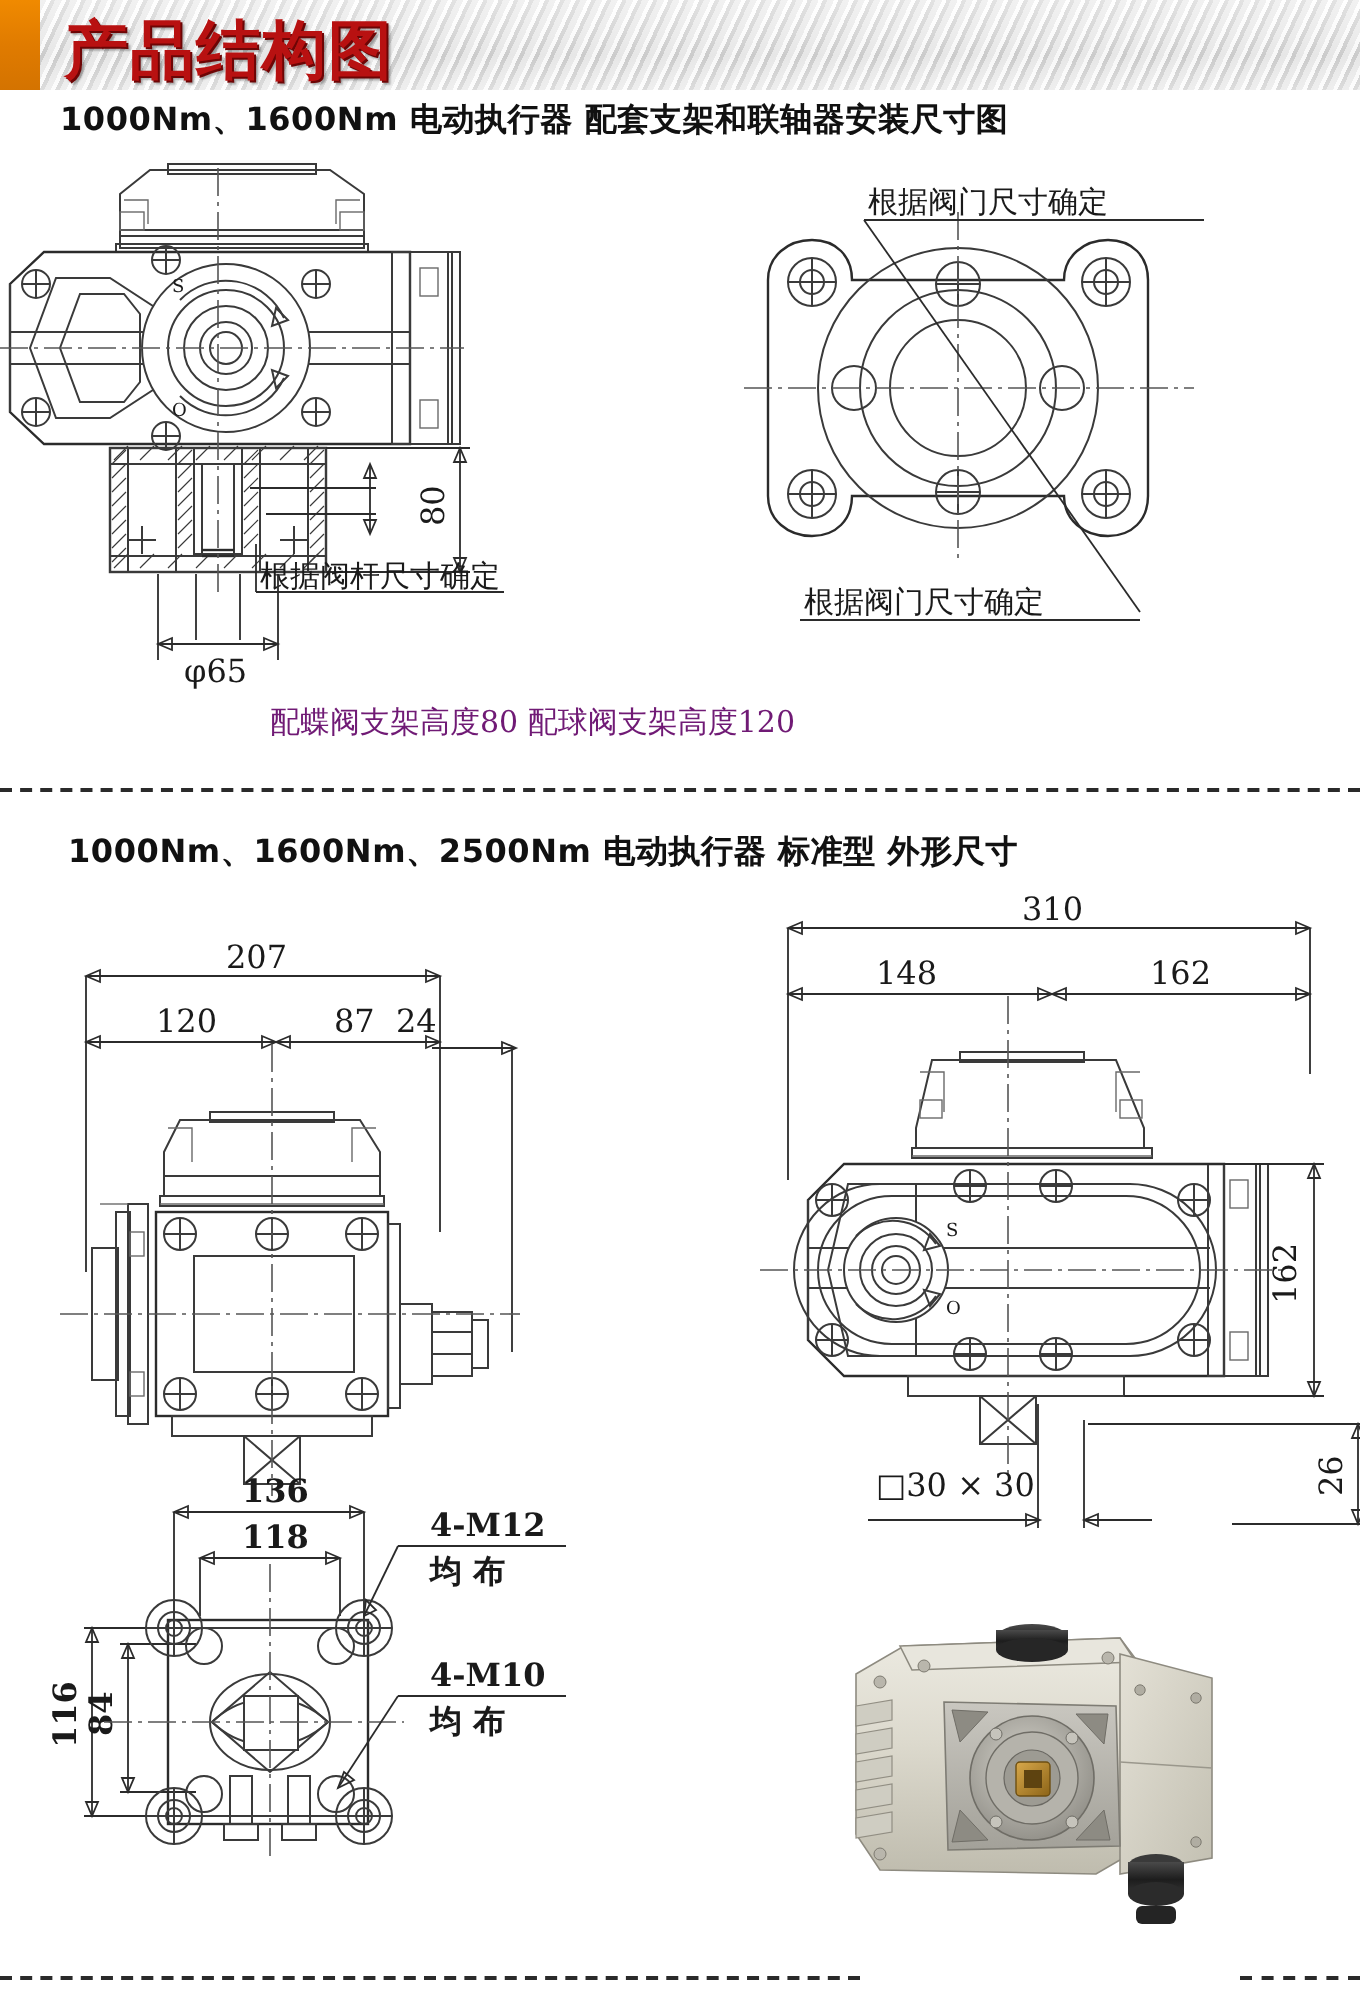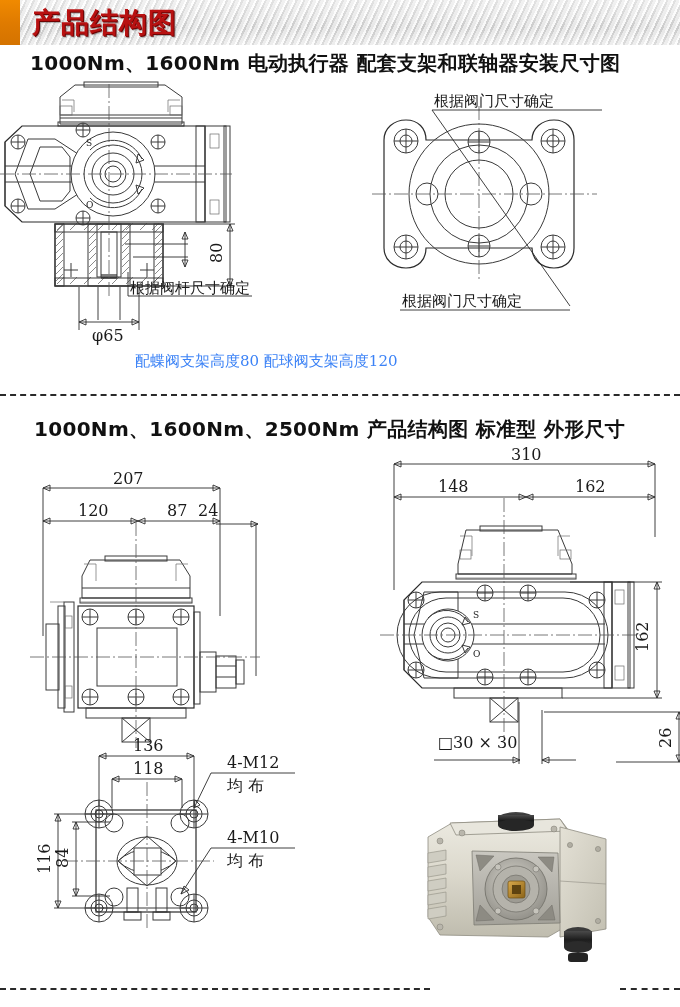--- a/index.html
+++ b/index.html
@@ -18,44 +18,44 @@
         rgba(205,205,205,.55) 2px, rgba(205,205,205,.55) 4px,
         rgba(238,238,238,.8) 4px, rgba(238,238,238,.8) 7px),
       linear-gradient(180deg,#fdfdfd 0%,#e2e2e2 38%,#c9c9c9 62%,#efefef 100%);
   }
   #banner-accent{
     position:absolute;left:0;top:0;width:20px;height:45px;
     background:linear-gradient(180deg,#f08a00 0%,#e07b00 50%,#d47300 100%);
   }
   #banner-title{
     position:absolute;left:32px;top:4px;
-    font-size:28px;font-weight:bold;letter-spacing:1px;
+    font-size:32px;font-weight:bold;letter-spacing:1px;
     color:#b81111;
     text-shadow:1px 1px 0 #6d0505, 2px 2px 1px rgba(0,0,0,.28);
     font-family:"DejaVu Sans","Liberation Sans",sans-serif;
   }
   
   .sec-head{
-    position:absolute;font-size:20px;font-weight:bold;color:#111;
+    position:absolute;font-size:16px;font-weight:bold;color:#111;
     white-space:nowrap;letter-spacing:.3px;
     font-family:"DejaVu Sans","Liberation Sans",sans-serif;
   }
   #sec1-head{left:30px;top:50px;}
   #sec2-head{left:34px;top:416px;}
   
   .hr-dash{
     position:absolute;left:0;width:680px;height:0;
     border-top:2px dashed #2a2a2a;
   }
   #divider1{top:394px;}
   #divider2{top:988px;width:430px;}
   #divider2b{top:988px;left:620px;width:60px;}
   
   #sec1-caption{
-    position:absolute;left:135px;top:352px;font-size:15px;color:#3b82f6;
+    position:absolute;left:135px;top:352px;font-size:15px;color:#701a75;
     white-space:nowrap;
     font-family:"DejaVu Serif","Liberation Serif",serif;
   }
   
   .dwg{position:absolute;text-align:center;}
   svg{display:block;overflow:visible;}
   .ln{fill:none;stroke:#3a3a3a;stroke-width:1;}
   .ln-b{fill:none;stroke:#2b2b2b;stroke-width:1.2;}
   .ln-t{fill:none;stroke:#6a6a6a;stroke-width:.7;}
   .dim{fill:none;stroke:#2b2b2b;stroke-width:.9;}
@@ -252,21 +252,21 @@
 
   <path class="dim" d="M28,222 L198,222"></path>
   <text class="cntxt" x="30" y="218">根据阀门尺寸确定</text>
 </svg>
 </div>
 
 <div id="sec1-caption">配蝶阀支架高度80  配球阀支架高度120</div>
 
 <div class="hr-dash" id="divider1"></div>
 
-<div class="sec-head" id="sec2-head">1000Nm、1600Nm、2500Nm  产品结构图  标准型  外形尺寸</div>
+<div class="sec-head" id="sec2-head">1000Nm、1600Nm、2500Nm  电动执行器  标准型  外形尺寸</div>
 
 <div class="dwg" id="dwg-s2-left" style="left:20px;top:476px;">
 <svg width="300" height="275" viewBox="0 0 300 275">
 
   <path class="dim" d="M23,12 H200"></path>
   <path class="dim" d="M23,12 l7,-3 v6 z"></path>
   <path class="dim" d="M200,12 l-7,-3 v6 z"></path>
   <text class="dimtxt" x="93" y="8">207</text>
   <path class="dim" d="M23,12 V160"></path>
   <path class="dim" d="M200,12 V140"></path>
@@ -434,21 +434,21 @@
 
   <path class="dim" d="M128,12 H268"></path>
   <path class="dim" d="M200,62 H268"></path>
   <path class="dim" d="M263,12 V62"></path>
   <path class="dim" d="M263,12 l-3,7 h6 z"></path>
   <path class="dim" d="M263,62 l-3,-7 h6 z"></path>
   <text class="dimtxt" x="255" y="48" transform="rotate(-90 255 48)">26</text>
 </svg>
 </div>
 
-<div class="dwg" id="dwg-s2-bottom" style="left:14px;top:736px;">
+<div class="dwg" id="dwg-s2-bottom" style="left:2px;top:736px;font-weight:bold;">
 <svg width="300" height="200" viewBox="0 0 300 200">
 
   <path class="dim" d="M85,20 H180"></path>
   <path class="dim" d="M85,20 l7,-3 v6 z"></path>
   <path class="dim" d="M180,20 l-7,-3 v6 z"></path>
   <text class="dimtxt" x="119" y="15">136</text>
   <path class="dim" d="M85,20 V70"></path>
   <path class="dim" d="M180,20 V70"></path>
 
   <path class="dim" d="M98,43 H168"></path>

